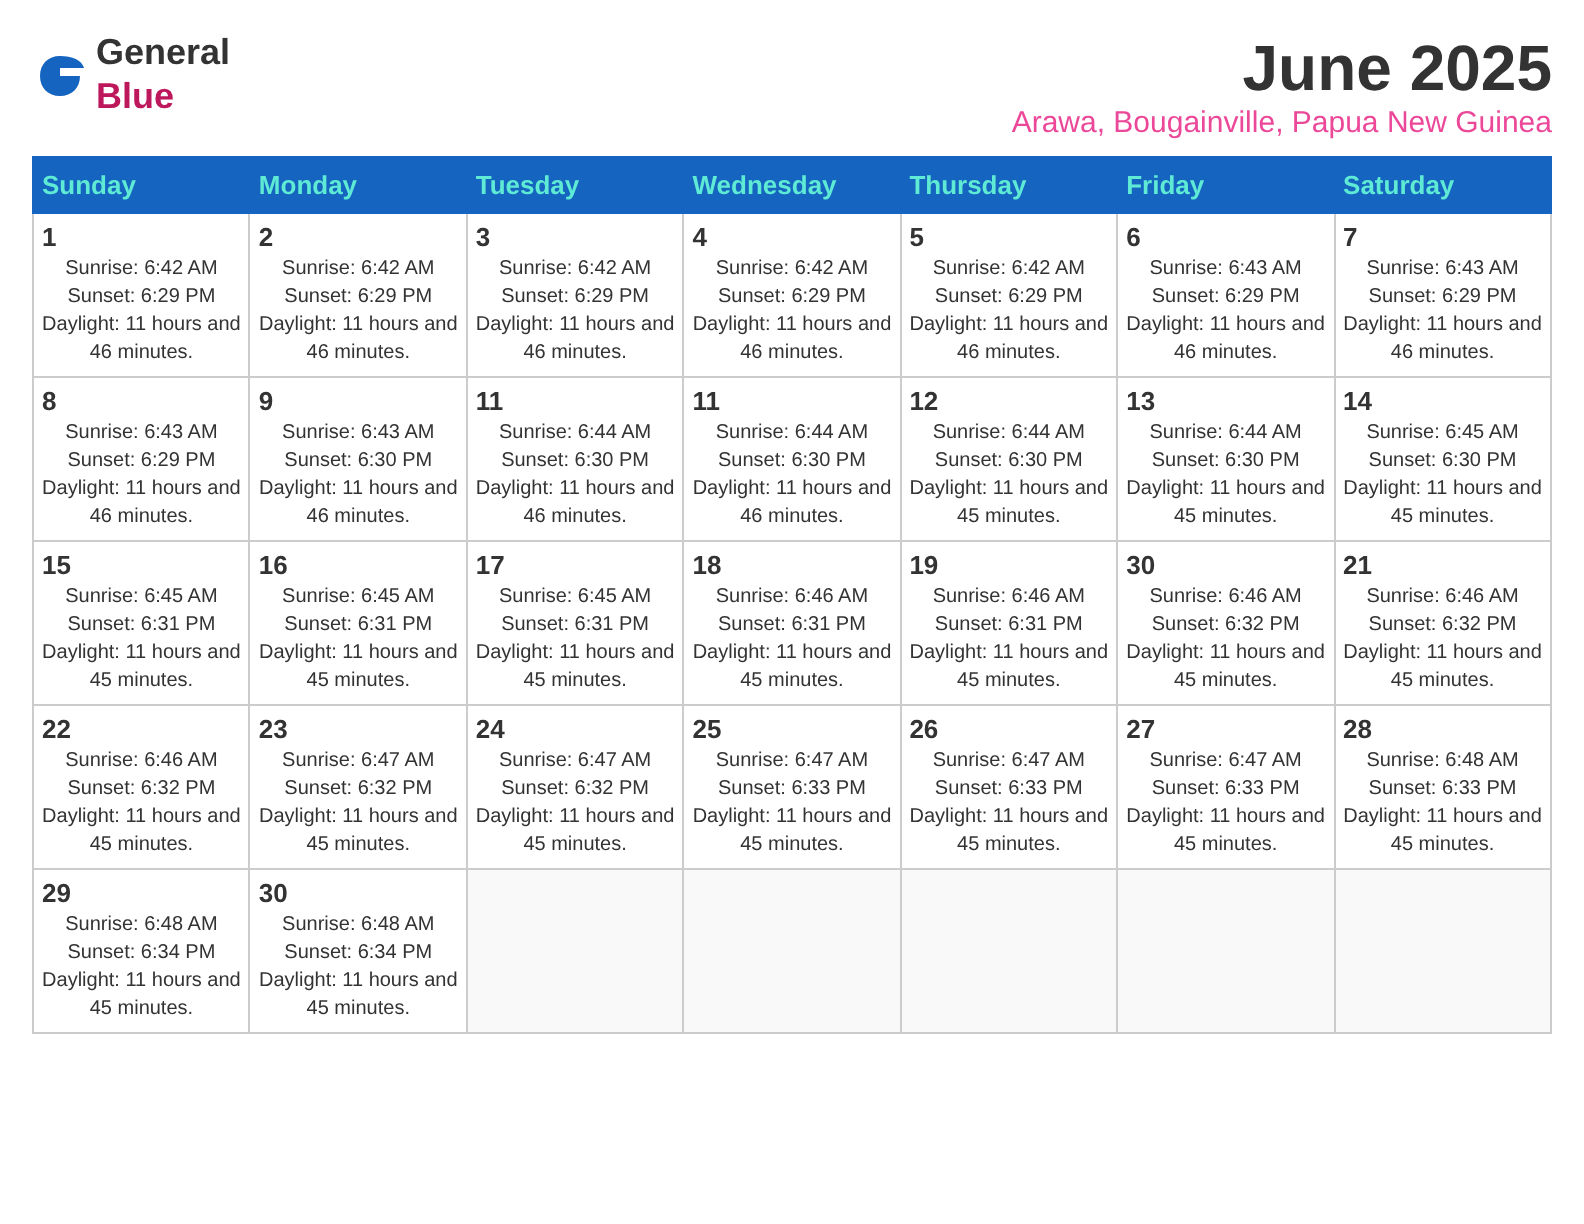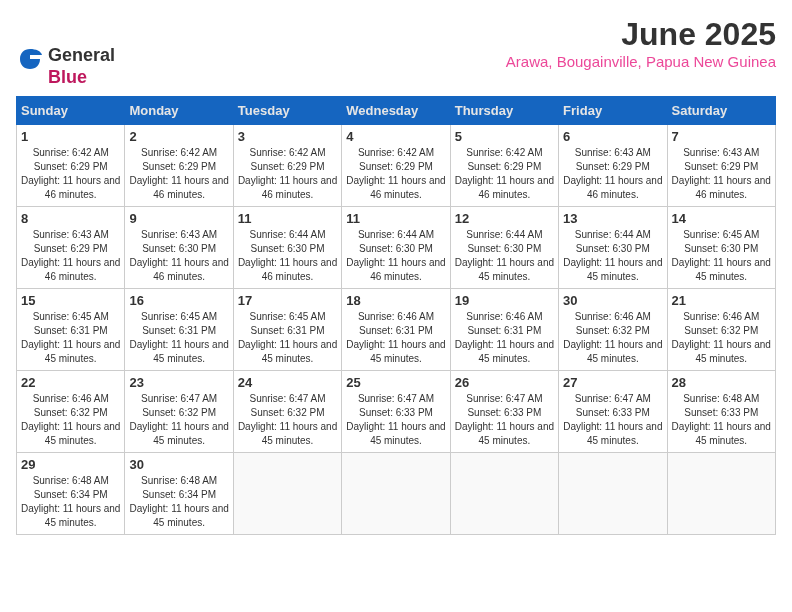--- a/index.html
+++ b/index.html
@@ -11,22 +11,22 @@
       padding: 16px;
     }
     .header-area {
       display: flex;
       justify-content: space-between;
       align-items: flex-start;
       margin-bottom: 8px;
     }
     .logo {
       display: flex;
+      align-items: center;
       gap: 4px;
-      margin-top: 29px;
     }
     .logo-text {
       font-size: 18px;
       font-weight: bold;
       line-height: 1.2;
     }
     .logo-general { color: #333; }
     .logo-blue { color: #be185d; }
     .logo-icon {
       width: 28px;
@@ -45,21 +45,21 @@
       font-size: 15px;
       color: #ec4899;
     }
     table {
       width: 100%;
       border-collapse: collapse;
       font-size: 11px;
     }
     thead tr th {
       background-color: #1565c0;
-      color: #e5e5e5;
+      color: #5eead4;
       padding: 6px 4px;
       text-align: left;
       font-size: 13px;
       font-weight: bold;
       border: 1px solid #1565c0;
     }
     tbody tr td {
       border: 1px solid #ccc;
       vertical-align: top;
       padding: 4px;

